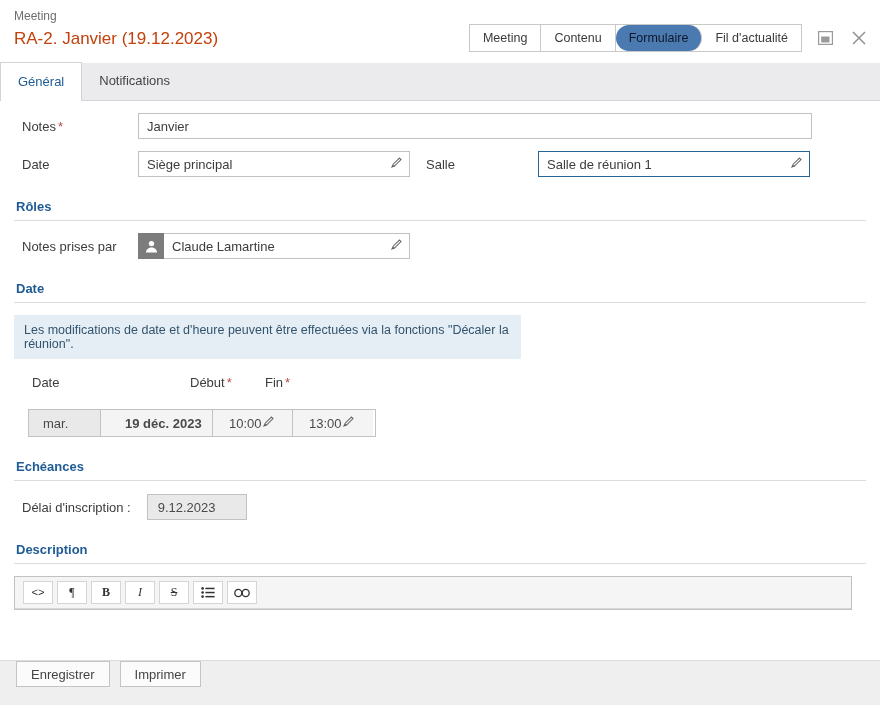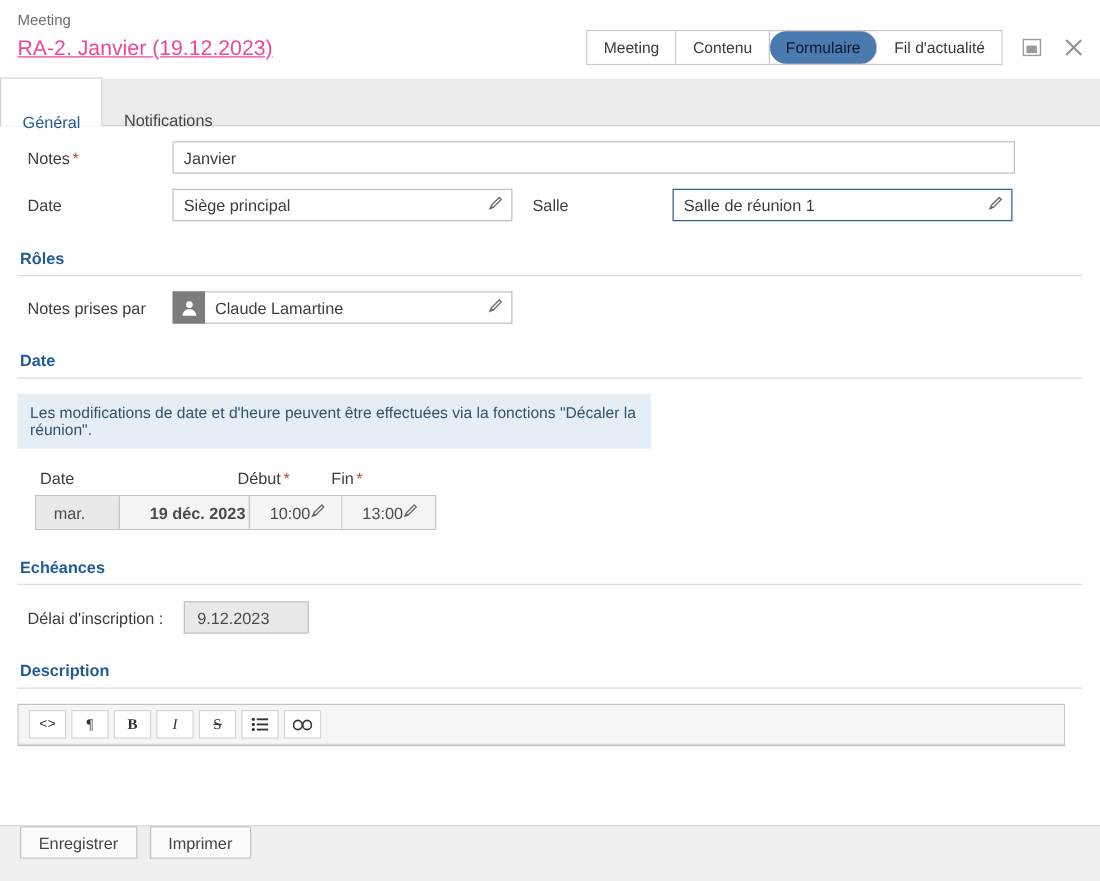--- a/index.html
+++ b/index.html
@@ -21,25 +21,24 @@
     background: #ffffff;
     padding: 8px 12px 0 14px;
   }
   .breadcrumb {
     font-size: 12px;
     color: #6d6d6d;
     line-height: 16px;
   }
   .page-title {
     font-size: 17px;
-    color: #ec4899;
+    color: #c2410c;
     line-height: 24px;
     margin-top: 3px;
     font-weight: normal;
-    text-decoration: underline;
   }
   .header-right {
     position: absolute;
     top: 24px;
     right: 12px;
     display: flex;
     align-items: center;
   }
   .tabgroup {
     display: flex;
@@ -76,21 +75,21 @@
   .subtabs {
     position: relative;
     height: 38px;
     background: #ebebed;
     border-bottom: 1px solid #d3d3d5;
     display: flex;
     align-items: flex-end;
     padding-left: 0;
   }
   .subtab {
-    padding: 16px 17px;
+    padding: 0 17px;
     height: 38px;
     line-height: 38px;
     font-size: 13px;
     color: #444;
     cursor: pointer;
   }
   .subtab.active {
     background: #ffffff;
     color: #1f5b94;
     border-left: 1px solid #d3d3d5;
@@ -180,24 +179,24 @@
     display: flex;
     margin-top: 16px;
     font-size: 13px;
     color: #3c3c3c;
   }
   .date-head .dh1 { width: 176px; padding-left: 18px; }
   .date-head .dh2 { width: 75px; }
   .date-head .dh3 { width: 70px; }
   .date-row {
     display: flex;
-    margin-top: 6px;
+    margin-top: 19px;
     margin-left: 14px;
     border: 1px solid #c2c2c2;
-    width: 321px;
+    width: 348px;
     height: 28px;
   }
   .date-cell {
     display: flex;
     align-items: center;
     font-size: 13px;
     color: #4a4a4a;
     border-right: 1px solid #c2c2c2;
     position: relative;
   }

